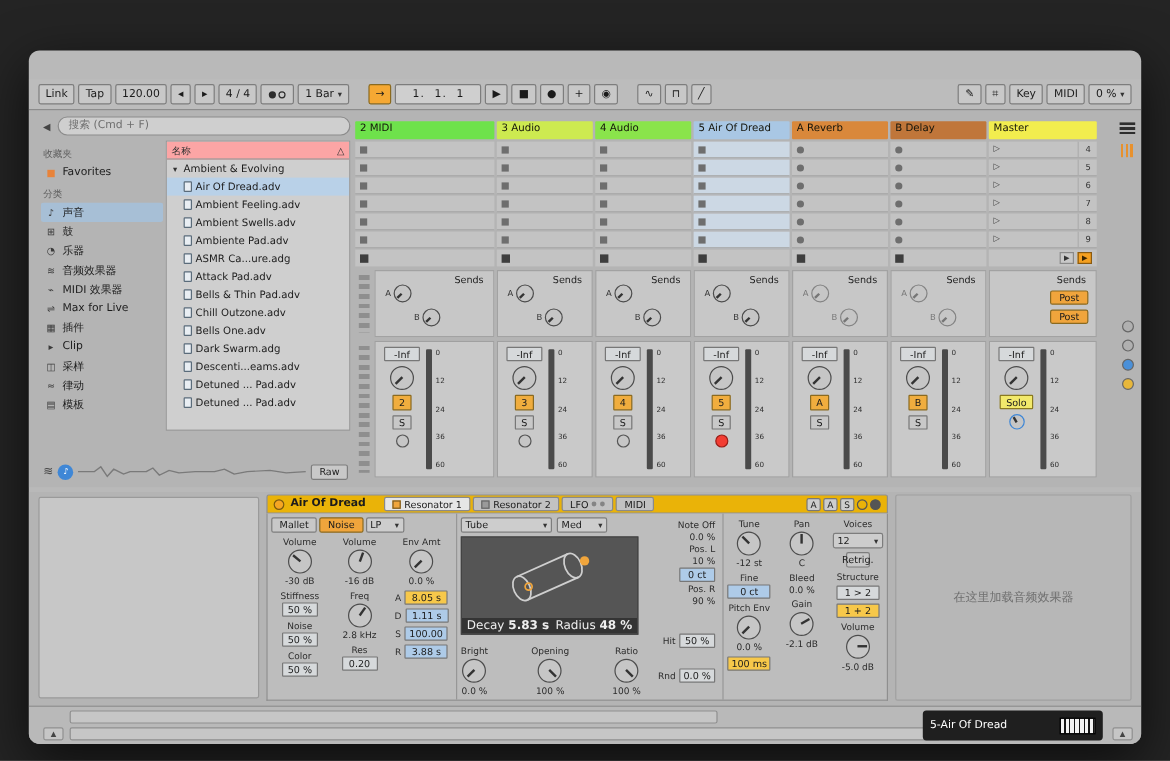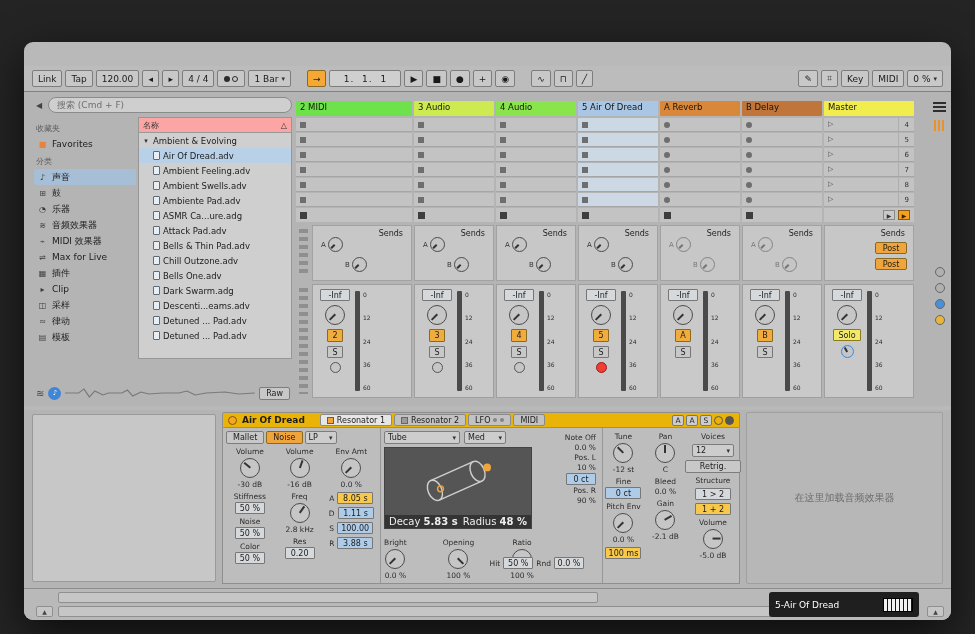--- a/index.html
+++ b/index.html
@@ -156,21 +156,21 @@
   .pvalue{font-size:7.5px;color:#2c2c2c;white-space:nowrap}
   .mini{display:flex;flex-direction:column;align-items:center;gap:1px}
   .adsr-row{display:flex;align-items:center;gap:3px}
   .adsr-row .vbox{min-width:36px}
   .res-top{position:absolute;left:3px;top:3px;display:flex;gap:4px}
   .res-display{position:absolute;left:3px;top:19px;width:148px;height:82px;background:#555;border:1px solid #434343;overflow:hidden}
   .res-readout{position:absolute;left:0;right:0;bottom:0;display:flex;justify-content:space-between;
                padding:1px 4px;font-size:10px;color:#eee;background:rgba(35,35,35,.65)}
   .res-side{position:absolute;right:6px;top:5px;width:54px;display:flex;flex-direction:column;align-items:flex-end;gap:1px}
   .res-knobs{position:absolute;left:3px;bottom:3px;width:150px;display:flex;justify-content:space-between}
-  .res-hit{position:absolute;right:18px;bottom:14px;display:flex;flex-direction:row;gap:3px}
+  .res-hit{position:absolute;right:6px;bottom:14px;display:flex;flex-direction:column;gap:17px}
   .hrow{display:flex;align-items:center;gap:3px;justify-content:flex-end}
   .hrow .vbox{min-width:30px}
   .gwrap{display:flex;gap:6px;justify-content:center}
   .gc{display:flex;flex-direction:column;align-items:center;gap:3px}
   .gc1{width:42px}.gc2{width:40px}.gc3{width:48px}
   .gc .vbox{min-width:36px}
   .droparea{position:absolute;left:722px;top:2px;right:8px;height:172px;background:#b7b7b7;border:1px solid #a0a0a0;
             border-radius:2px;display:flex;align-items:center;justify-content:center}
   .droptext{font-size:10px;color:#6e6e6e}
   
@@ -950,21 +950,21 @@
                 <span class="plabel">Gain</span>
                 <span class="knob k20" style="--a:60deg"></span>
                 <span class="pvalue">-2.1 dB</span>
               </div>
             </div>
             <div class="gc gc3">
               <span class="plabel">Voices</span>
               <span class="dd chev" style="width:42px">
                   <span>12</span>
                 </span>
-              <span class="chipbtn" style="width:56px">Retrig.</span>
+              <span class="chipbtn" style="width:20px">Retrig.</span>
               <span class="plabel">Structure</span>
               <span class="vbox">1 &gt; 2</span>
               <span class="vbox yellow">1 + 2</span>
               <div class="param">
                 <span class="plabel">Volume</span>
                 <span class="knob k20" style="--a:90deg"></span>
                 <span class="pvalue">-5.0 dB</span>
               </div>
             </div>
           </div>

